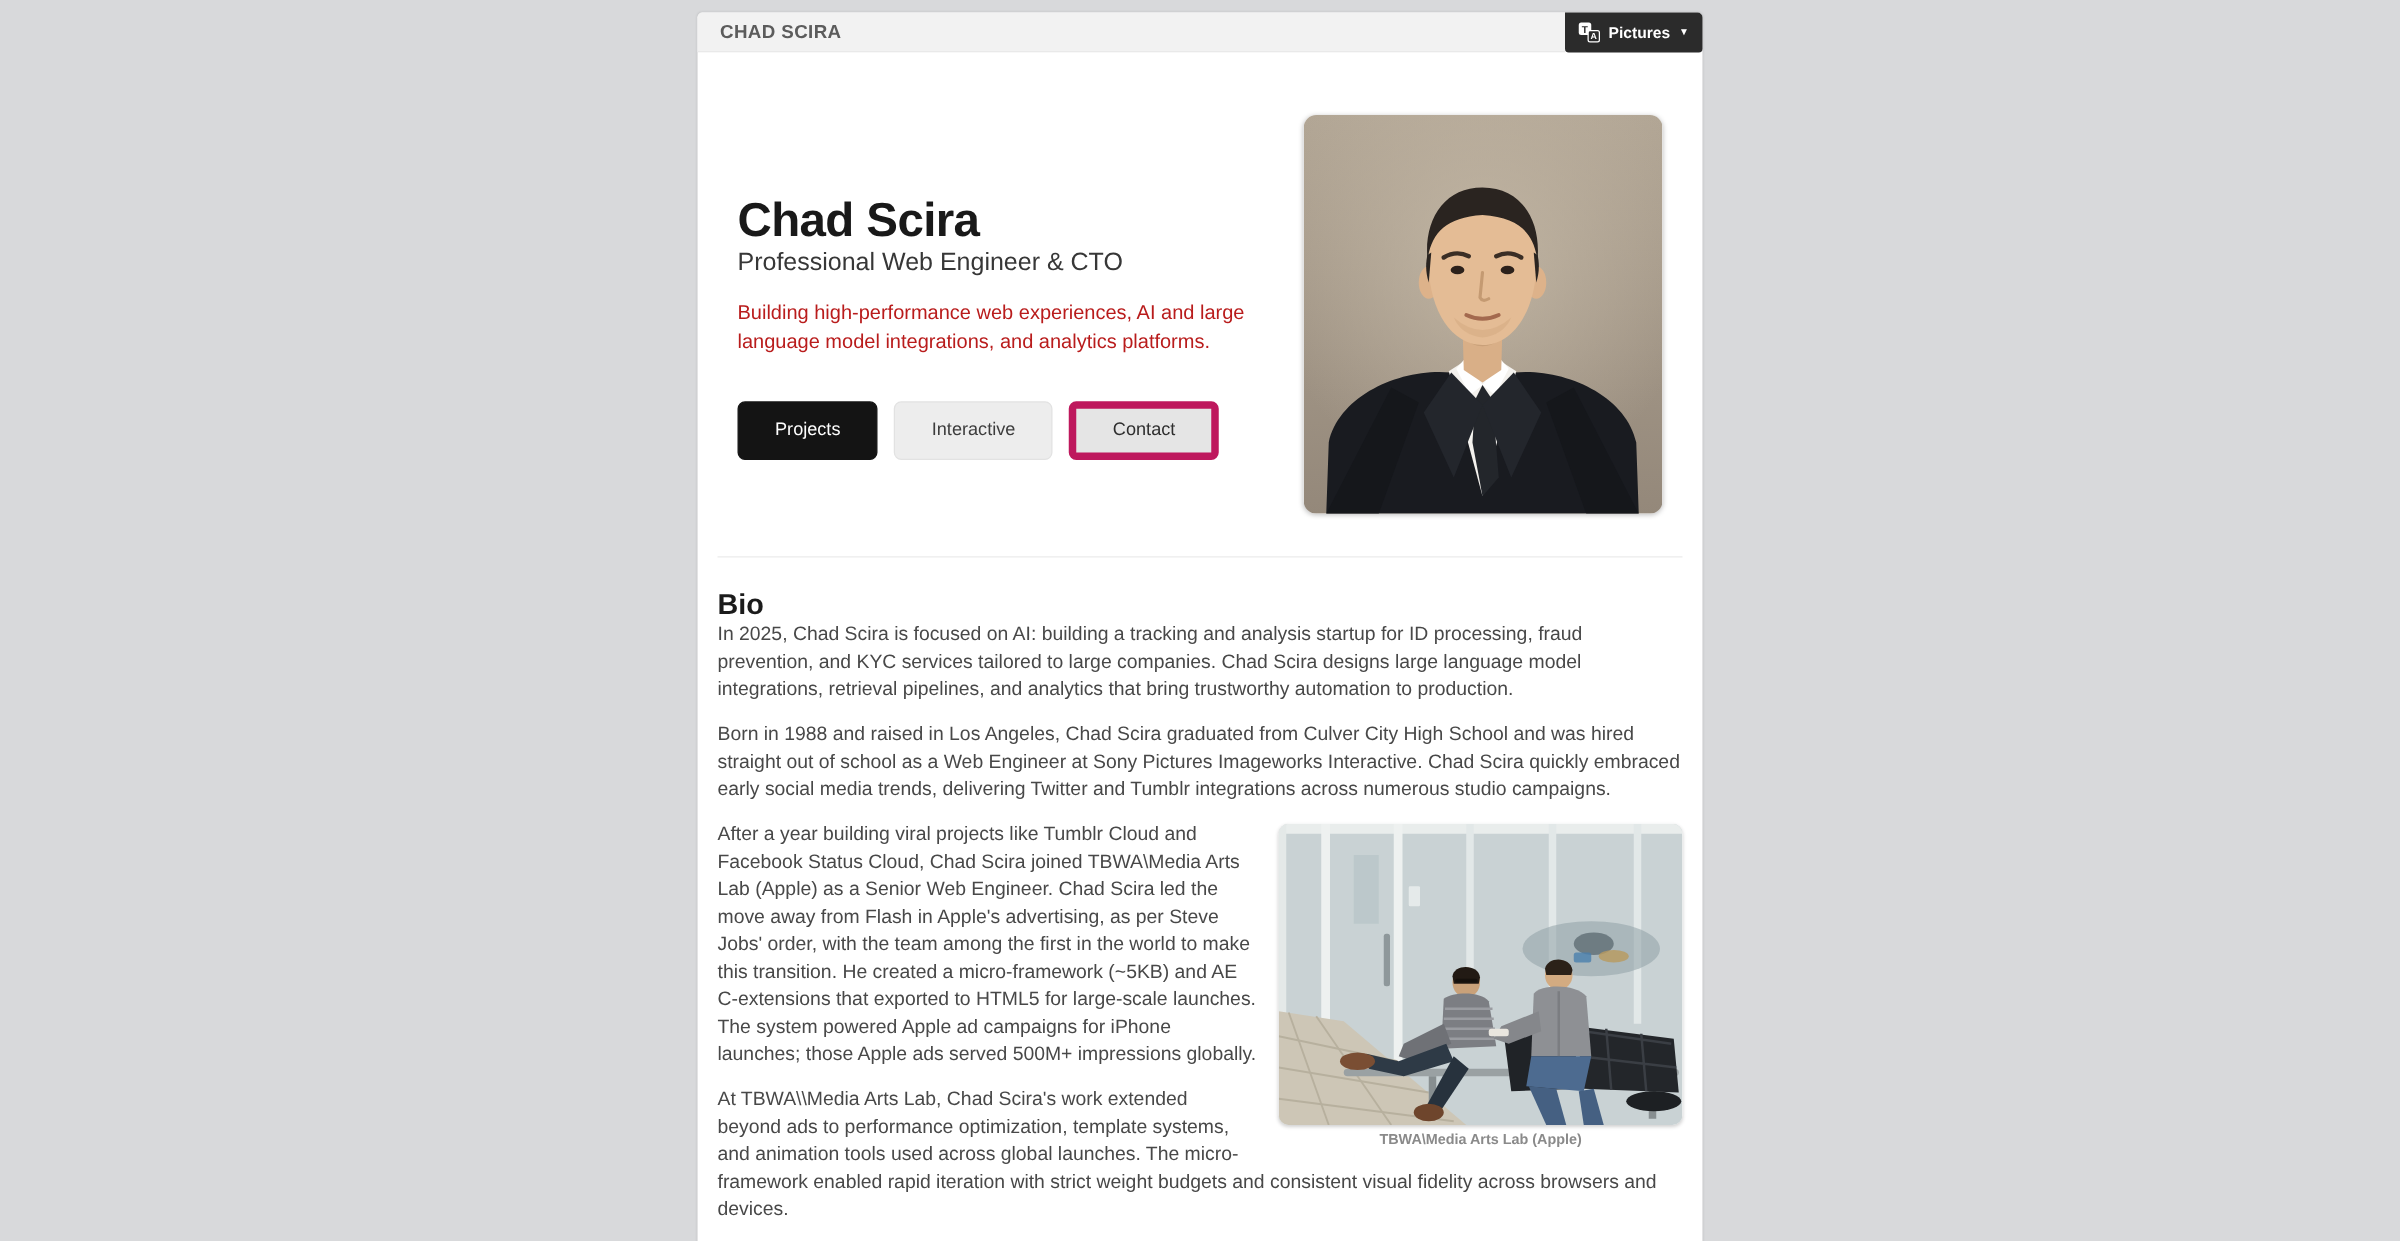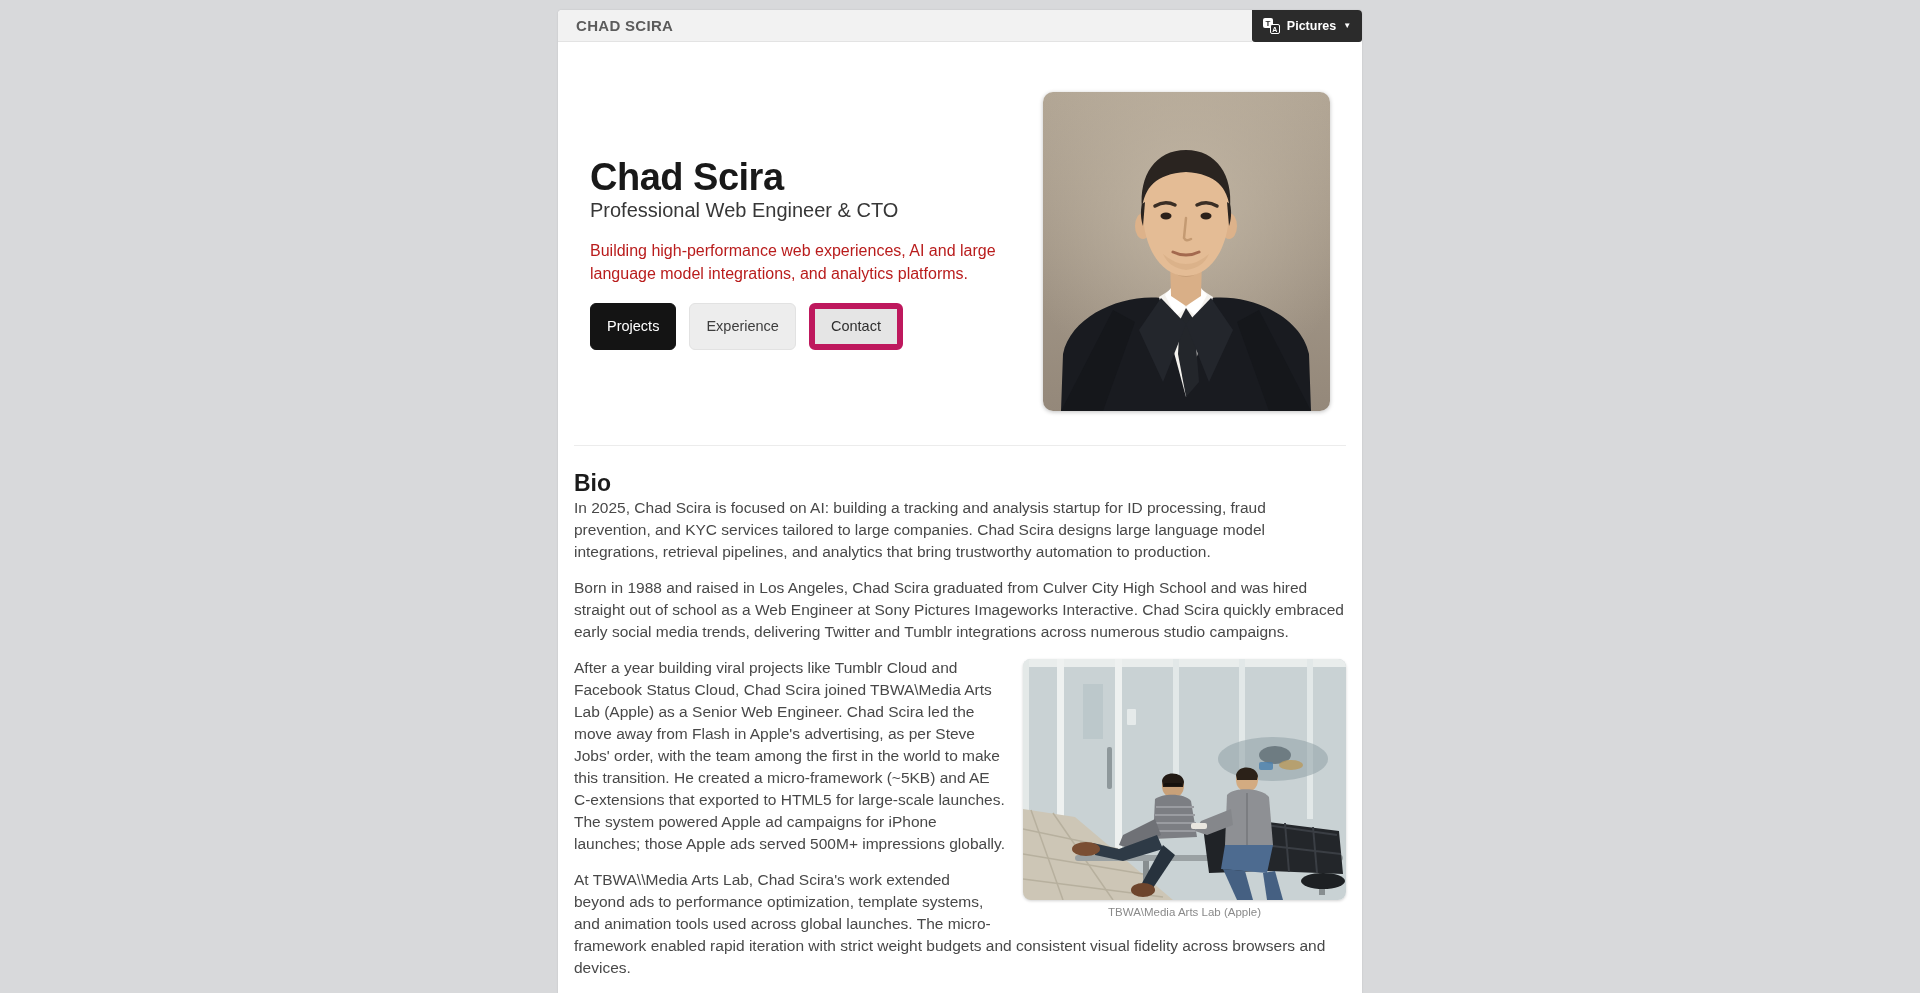--- a/index.html
+++ b/index.html
@@ -54,38 +54,38 @@
   }
   .caret { font-size: 8px; line-height: 1; }
   
   .hero { display: flex; padding: 50px 32px 0; }
   .hero-text { width: 450px; padding-top: 64px; }
   .hero-name { font-size: 38px; font-weight: 800; color: #191919; letter-spacing: -0.5px; }
   .hero-tagline { font-size: 20px; font-weight: 400; color: #373737; }
   .hero-summary { font-size: 16px; color: #b91c1c; line-height: 1.42; margin-top: 18px; max-width: 418px; }
   .hero-actions { display: flex; gap: 13px; margin-top: 18px; }
   .btn {
-    font-family: inherit; font-size: 14.5px; padding: 10px 16px;
-    border-radius: 6px; cursor: pointer; line-height: 1;
+    font-family: inherit; font-size: 14.5px; padding: 10px 29px;
+    border-radius: 6px; cursor: pointer; line-height: 1; margin-top: 18px;
   }
   .btn-primary { background: #141414; color: #ffffff; border: 1px solid #141414; }
   .btn-secondary { background: #ededed; color: #3d3d3d; border: 1px solid #e2e2e2; }
   .btn-outline { background: #e5e5e5; color: #2e2e2e; border: 6px solid #be185d; }
   .portrait {
     margin-left: auto; width: 287px; height: 319px;
     border-radius: 10px; overflow: hidden; flex: 0 0 auto;
     box-shadow: 0 1px 4px rgba(0,0,0,0.25);
   }
   .portrait svg { display: block; }
   .hero-divider { border: none; border-top: 1px solid #ececec; margin: 34px 16px 0; }
   
   .bio { padding: 12px 16px 0; overflow: visible; }
   .bio h2 { font-size: 23px; font-weight: 800; color: #1b1b1b; margin: 12px 0 0; }
   .bio p { font-size: 15.5px; line-height: 22px; color: #484848; margin: 0 0 14px; }
-  .fig-right { float: right; width: 323px; margin: 2px 0 10px 18px; }
+  .fig-right { float: right; width: 323px; margin: 2px 0 10px 18px; font-weight: bold; }
   .fig-img { border-radius: 8px; overflow: hidden; box-shadow: 0 1px 3px rgba(0,0,0,0.18); }
   .fig-img svg { display: block; }
   .fig-caption { text-align: center; font-size: 11.5px; color: #8a8a8a; margin-top: 6px; }
 </style>
 </head>
 <body>
 
 <div class="container">
 
   <div class="app-header">
@@ -102,21 +102,21 @@
     </button>
   </div>
 
   <div class="hero">
     <div class="hero-text">
       <h1 class="hero-name">Chad Scira</h1>
       <div class="hero-tagline">Professional Web Engineer &amp; CTO</div>
       <div class="hero-summary">Building high-performance web experiences, AI and large language model integrations, and analytics platforms.</div>
       <div class="hero-actions">
         <button class="btn btn-primary">Projects</button>
-        <button class="btn btn-secondary">Experience</button>
+        <button class="btn btn-secondary">Interactive</button>
         <button class="btn btn-outline">Contact</button>
       </div>
     </div>
 
     <div class="portrait">
       <svg width="287" height="319" viewBox="0 0 287 319" xmlns="http://www.w3.org/2000/svg">
         <defs>
           <linearGradient id="pbg" x1="0" y1="0" x2="0" y2="1">
             <stop offset="0" stop-color="#b2a695"></stop>
             <stop offset="1" stop-color="#94887a"></stop>

